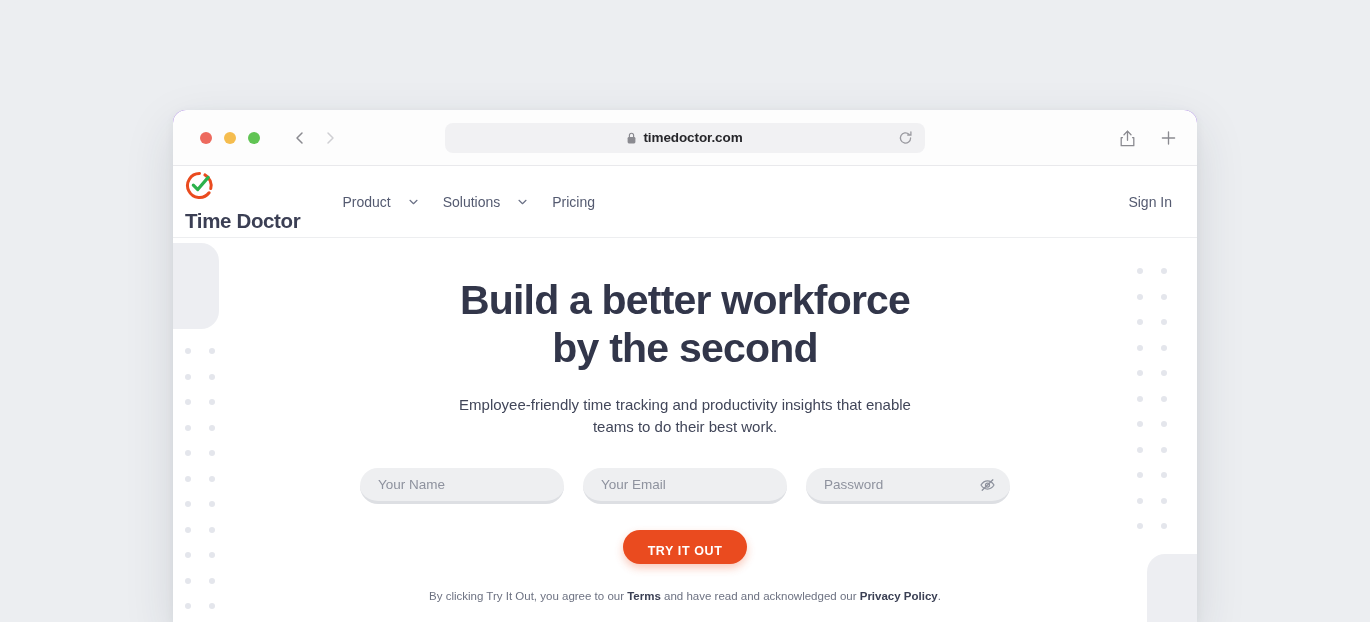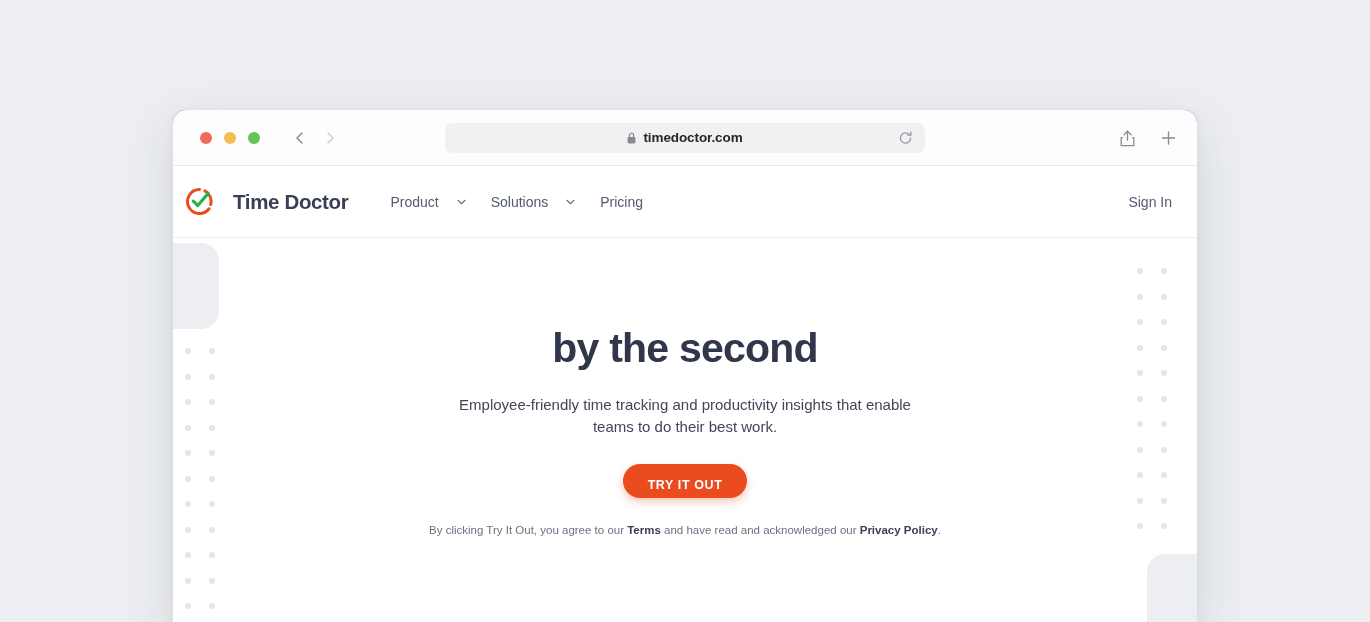--- a/index.html
+++ b/index.html
@@ -70,21 +70,21 @@
 
   
   .site-header {
     position:relative;
     height:72px;
     background:#fff;
     border-bottom:1px solid #edeef0;
     display:flex; align-items:center;
     padding:0 25px 0 12px;
   }
-  .brand { display:flex; align-items:center; gap:19px; margin-left:0; }
+  .brand { display:flex; align-items:flex-start; gap:9px; margin-left:0;flex-direction:column; }
   .logo-mark { width:29px; height:29px; display:block; }
   .brand-name {
     font-size:20.5px; font-weight:700; color:#3b3f54;
     letter-spacing:-0.35px;
   }
 
   .mainnav { display:flex; align-items:center; gap:25px; margin-left:42px; }
   .navitem {
     display:flex; align-items:center; gap:18px;
     font-size:14px; color:#545a70;
@@ -339,29 +339,47 @@
         <span></span>
         <span></span>
       <span></span>
         <span></span>
         <span></span>
         <span></span>
     </div>
 
     <div class="hero-inner">
       <h1 class="headline">
-        <br>
+        <span>Build a better workforce</span><br>
         <span>by the second</span>
       </h1>
 
       <p class="subhead">
         <span>Employee-friendly time tracking and productivity insights that enable</span><br>
         <span>teams to do their best work.</span>
       </p>
 
+      <div class="form-row">
+        <div class="field">
+          <input type="text" placeholder="Your Name" style="">
+        </div>
+        <div class="field">
+          <input type="text" placeholder="Your Email" style="">
+        </div>
+        <div class="field">
+          <input type="password" placeholder="Password" style="">
+          <button class="eye-btn">
+            <svg viewBox="0 0 17 17" fill="none" stroke="#8e929e" stroke-width="1.25" stroke-linecap="round" stroke-linejoin="round">
+              <path d="M2 8.5S4.6 4.4 8.5 4.4s6.5 4.1 6.5 4.1-2.6 4.1-6.5 4.1S2 8.5 2 8.5z"></path>
+              <circle cx="8.5" cy="8.5" r="2"></circle>
+              <path d="M3.2 13.8L13.8 3.2"></path>
+            </svg>
+          </button>
+        </div>
+      </div>
 
       <div class="cta-wrap">
         <button class="cta">TRY IT OUT</button>
       </div>
 
       <div class="legal">
         <span>By clicking Try It Out, you agree to our </span><a>Terms</a><span>  and have read and acknowledged our </span><a>Privacy Policy</a><span>.</span>
       </div>
     </div>
   </div>

